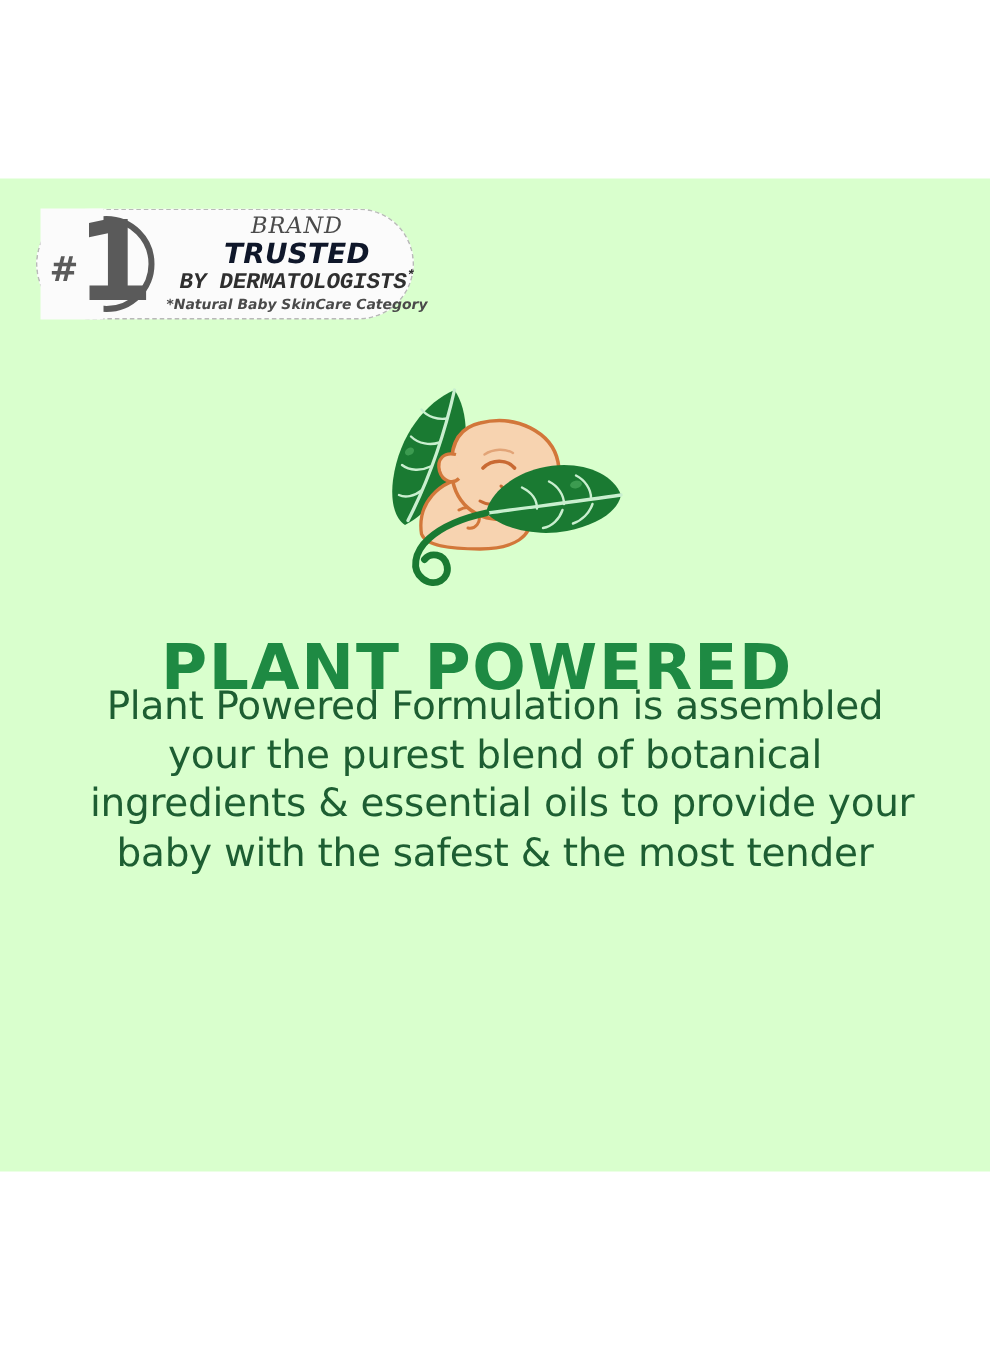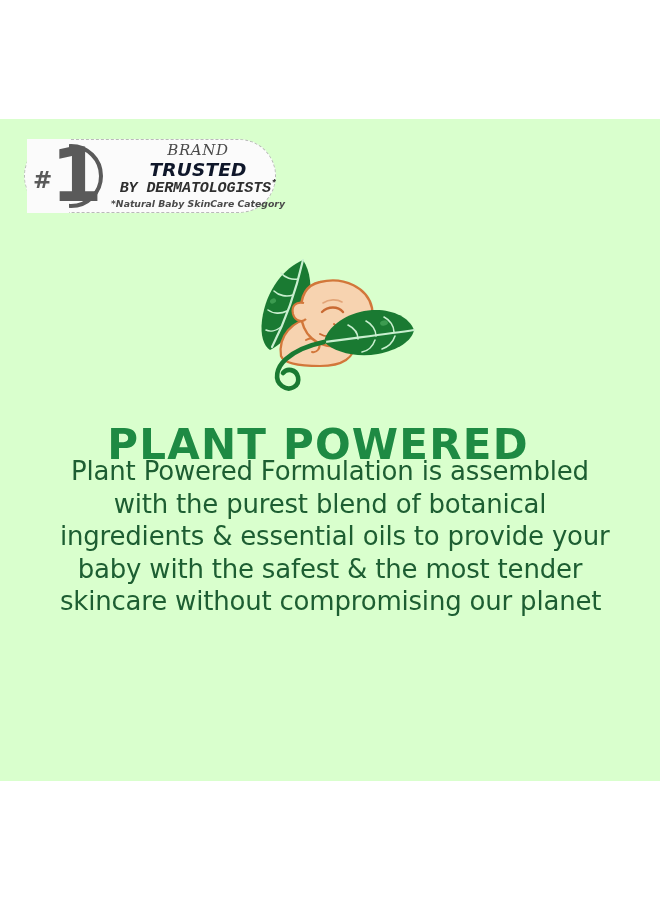--- a/index.html
+++ b/index.html
@@ -242,17 +242,16 @@
       <path d="M76 96 C62 99 48 104 38 113 C28 122 26 134 34 140 C42 146 52 140 50 131 C48 123 39 122 35 127" fill="none" stroke="#1a7a32" stroke-width="4.6" stroke-linecap="round"></path>
     </g>
 
   </svg>
 </div>
 
 <h1 id="headline">PLANT POWERED</h1>
 
 <div id="body-copy">
   <span class="copy-line">Plant Powered Formulation is assembled</span>
-  <span class="copy-line">with the purest blend of botanical</span>
+  <span class="copy-line">your the purest blend of botanical</span>
   <span class="copy-line">ingredients &amp; essential oils to provide your</span>
   <span class="copy-line">baby with the safest &amp; the most tender</span>
-  <span class="copy-line">skincare without compromising our planet</span>
 </div>
 
 </body></html>

